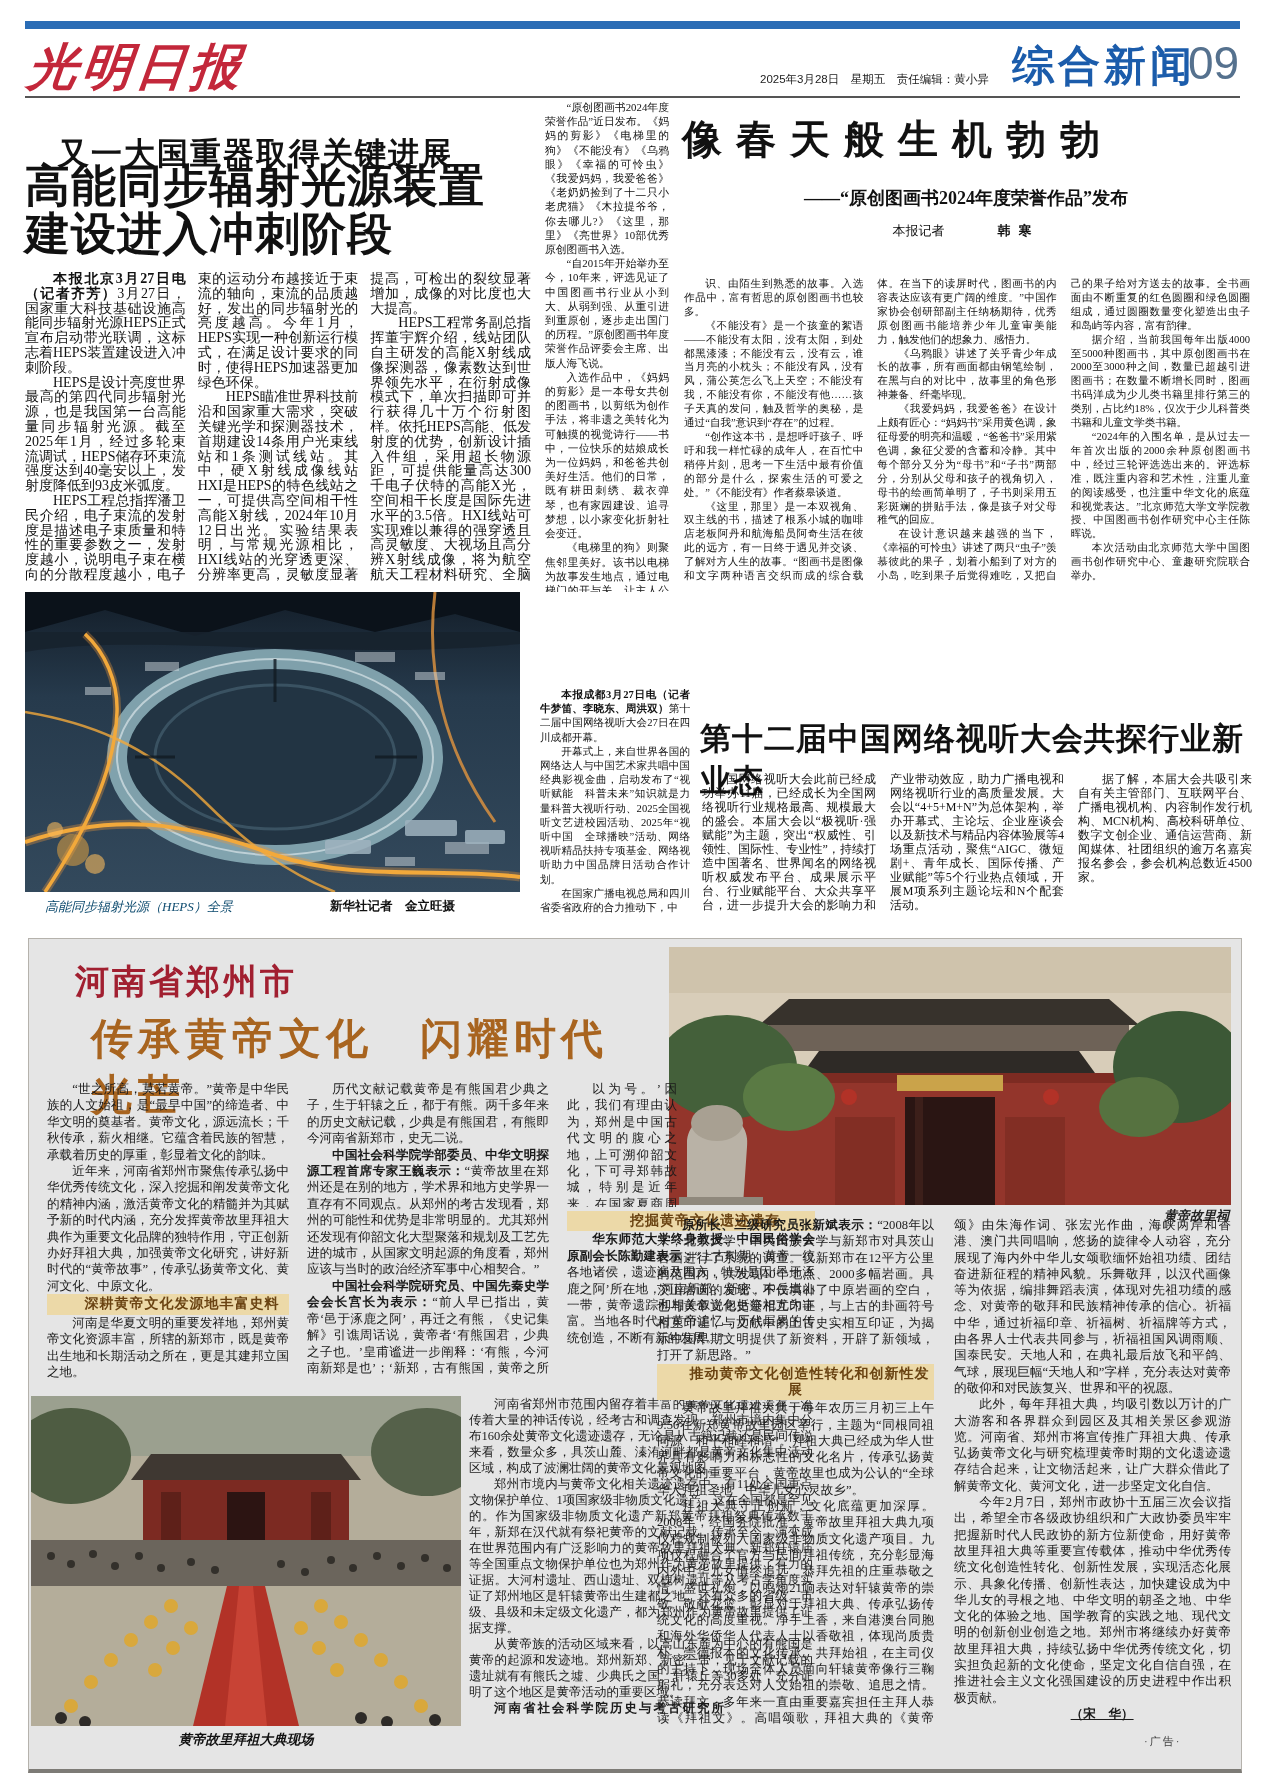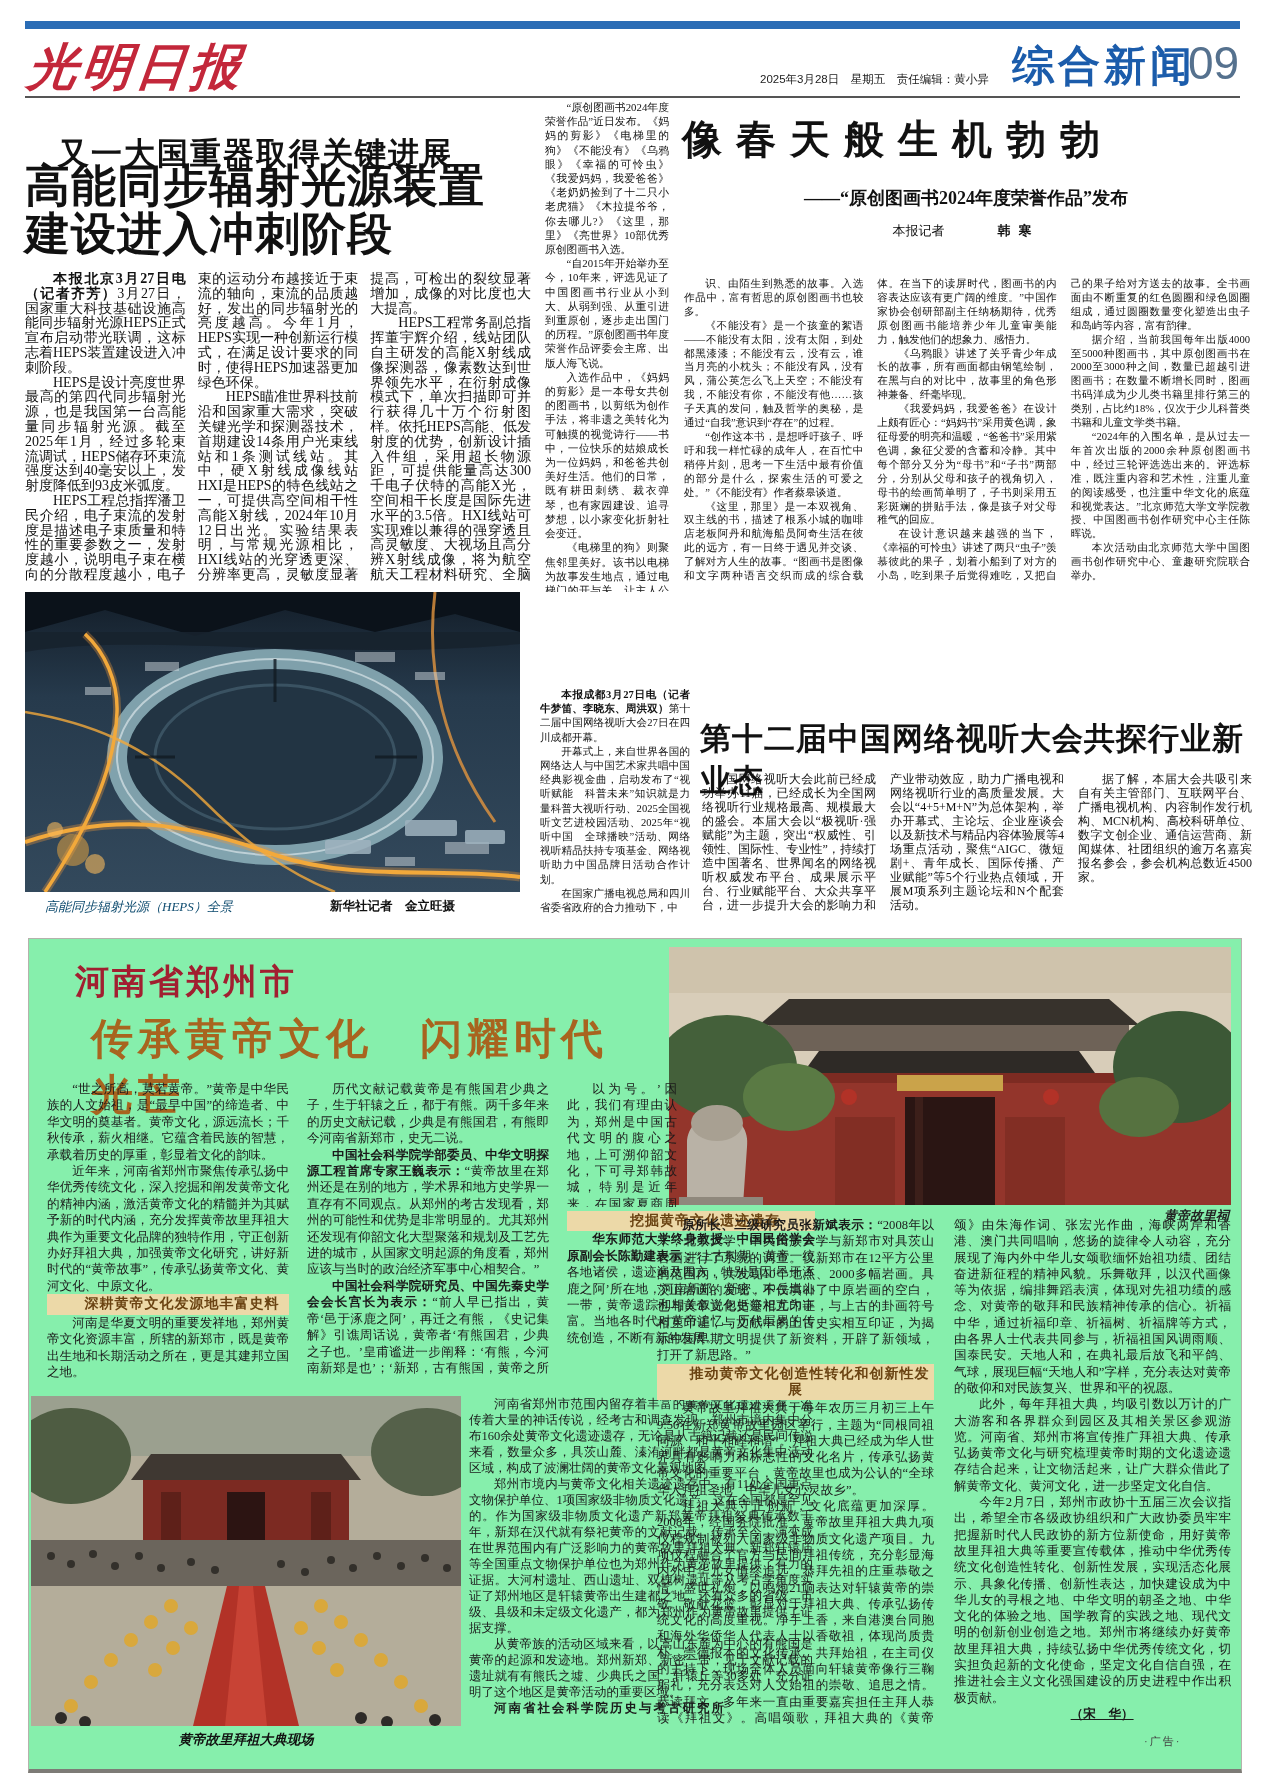--- a/index.html
+++ b/index.html
@@ -38,21 +38,21 @@
   #heps-credit{left:330px;top:898px;width:190px;text-align:left;font-size:12.5px;font-weight:bold;}
   
   #a3-leadcol{left:540px;top:688px;width:150px;height:238px;font-size:10.6px;line-height:14.2px;
               text-align:justify;overflow:hidden;}
   #a3-title{left:700px;top:718px;width:552px;font-size:31px;font-weight:900;letter-spacing:1px;
             font-family:"Liberation Sans",sans-serif;}
   #a3-body{left:702px;top:772px;width:550px;height:152px;column-count:3;column-gap:14px;
            font-size:12px;line-height:14px;text-align:justify;overflow:hidden;}
   
   #adbox{left:28px;top:938px;width:1212px;height:830px;border:1px solid #b5b2ac;
-         border-bottom:4px solid #7d7b76;background:#86efac;}
+         border-bottom:4px solid #7d7b76;background:#e5e5e5;}
   #ad-region{left:46px;top:20px;font-size:34px;font-weight:900;color:#a11f30;letter-spacing:3px;
              font-family:"Liberation Sans",sans-serif;}
   #ad-headline{left:62px;top:72px;width:560px;font-size:42px;font-weight:900;color:#a8641f;
                letter-spacing:5px;font-family:"Liberation Sans",sans-serif;}
   .adtext{font-size:12.6px;line-height:16.4px;text-align:justify;overflow:hidden;color:#1a1a1a;}
   #ad-c12{left:18px;top:142px;width:502px;height:313px;column-count:2;column-gap:18px;}
   #ad-c3a{left:538px;top:142px;width:110px;height:126px;}
   #ad-c3b{left:538px;top:272px;width:248px;height:181px;}
   #ad-c3c{left:440px;top:457px;width:344px;height:358px;font-size:12.5px;line-height:16px;}
   #ad-c45{left:628px;top:278px;width:574px;height:535px;column-count:2;column-gap:20px;

